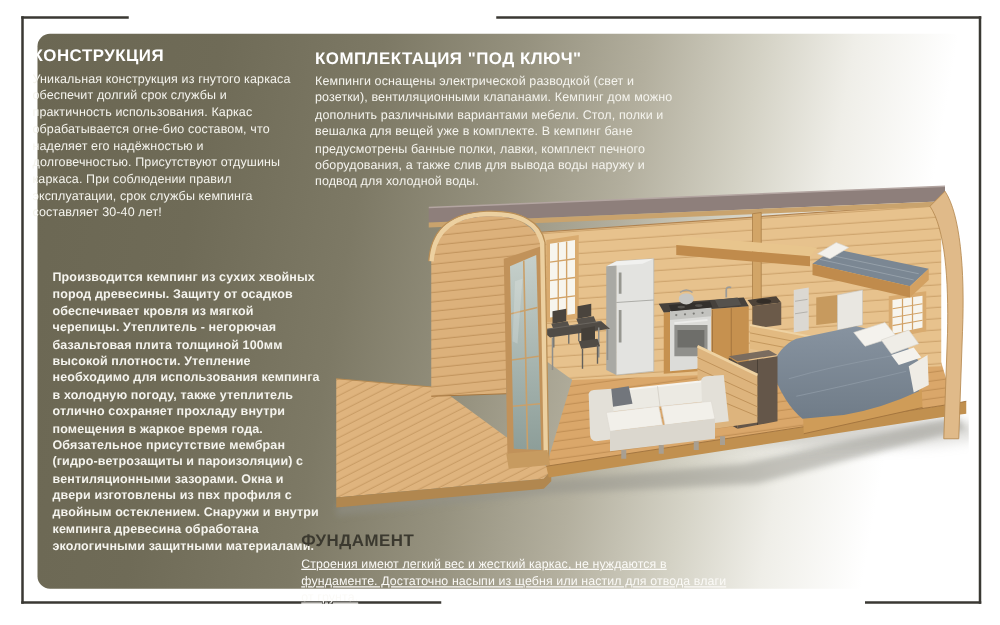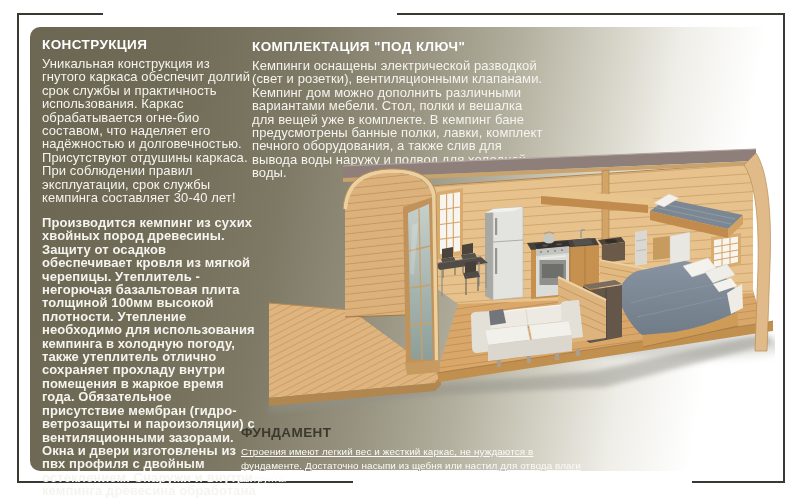--- a/index.html
+++ b/index.html
@@ -22,22 +22,22 @@
     background:linear-gradient(100deg,
       #6b6753 0%, #6f6b57 18%, #7d7965 34%, #96927f 48%,
       #b3af9e 60%, #d4d2c5 71%, #efeee8 80%, #ffffff 90%);
   }
 
   .sec{position:absolute;color:#f5f4ee;}
   .sec h2{
     margin:0 0 5px 0;font-size:13.5px;font-weight:bold;
     letter-spacing:.4px;color:#ffffff;
   }
-  .sec p{margin:0;font-size:13px;line-height:13.4px;letter-spacing:.1px;}
-  #sec-construction{left:42px;top:37px;width:212px;}
+  .sec p{margin:0;font-size:10px;line-height:13.4px;letter-spacing:.1px;}
+  #sec-construction{left:26px;top:37px;width:212px;}
   #sec-materials{left:42px;top:209px;width:215px;}
   #sec-materials p{margin-top:7px;font-weight:bold;}
   #sec-package{left:252px;top:39px;width:293px;}
   #sec-foundation{left:241px;top:425px;width:348px;}
   #sec-foundation h2{color:#3b392f;}
   #sec-foundation p{font-size:9.9px;line-height:13.5px;color:#fbfaf7;text-decoration:underline;}
 
   #house-illustration{position:absolute;left:265px;top:145px;pointer-events:none;}
 </style>
 </head>

